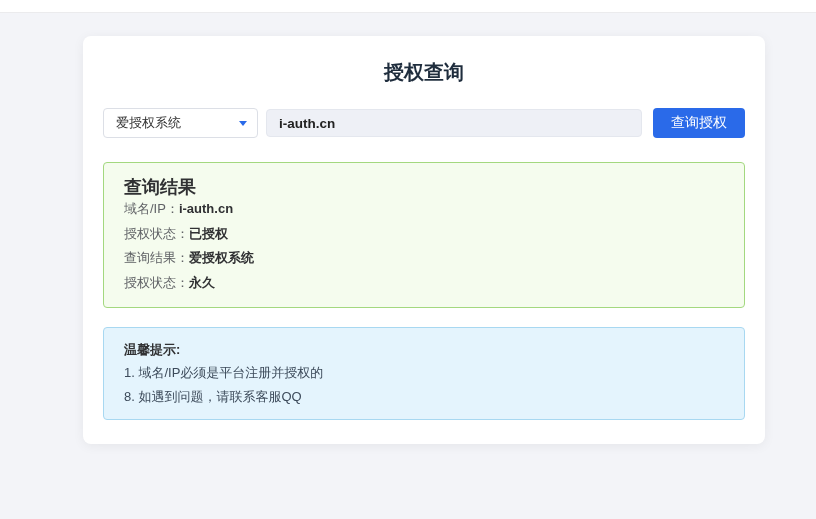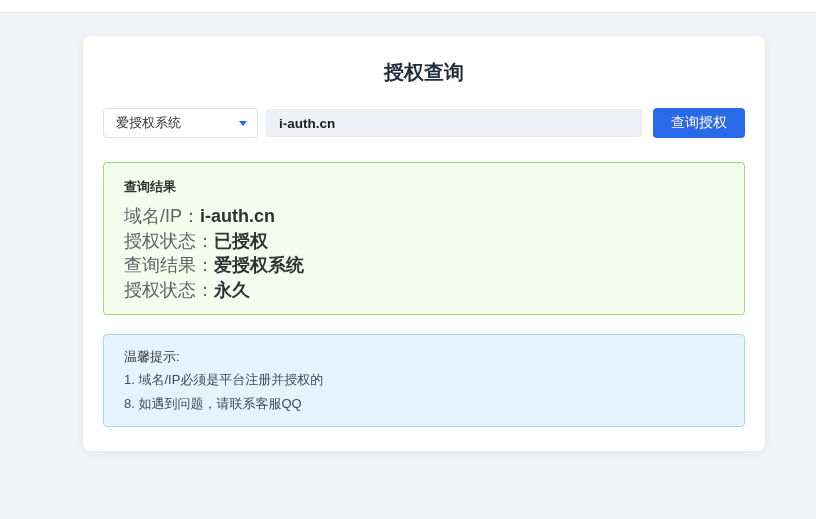--- a/index.html
+++ b/index.html
@@ -88,45 +88,44 @@
     font-family: "Liberation Sans", "DejaVu Sans", sans-serif;
   }
   .result-box {
     margin-top: 24px;
     background: #f5fcee;
     border: 1px solid #a3d87f;
     border-radius: 4px;
     padding: 14px 20px 12px 20px;
   }
   .result-title {
-    font-size: 13px;
+    font-size: 18px;
     font-weight: bold;
     color: #303133;
     line-height: 20px;
-    margin-bottom: 7px;
   }
   .result-row {
-    font-size: 18px;
+    font-size: 13px;
     line-height: 24.5px;
     color: #606266;
   }
   .result-row .val {
     font-weight: bold;
     color: #303133;
   }
   .tips-box {
     margin-top: 19px;
     background: #e4f4fd;
     border: 1px solid #a8d8f1;
     border-radius: 4px;
     padding: 11px 20px 10px 20px;
   }
   .tips-title {
     font-size: 13px;
-    font-weight: normal;
+    font-weight: bold;
     color: #303133;
     line-height: 22px;
   }
   .tips-item {
     font-size: 13px;
     color: #3c4a5a;
     line-height: 24px;
   }
 </style>
 </head>

